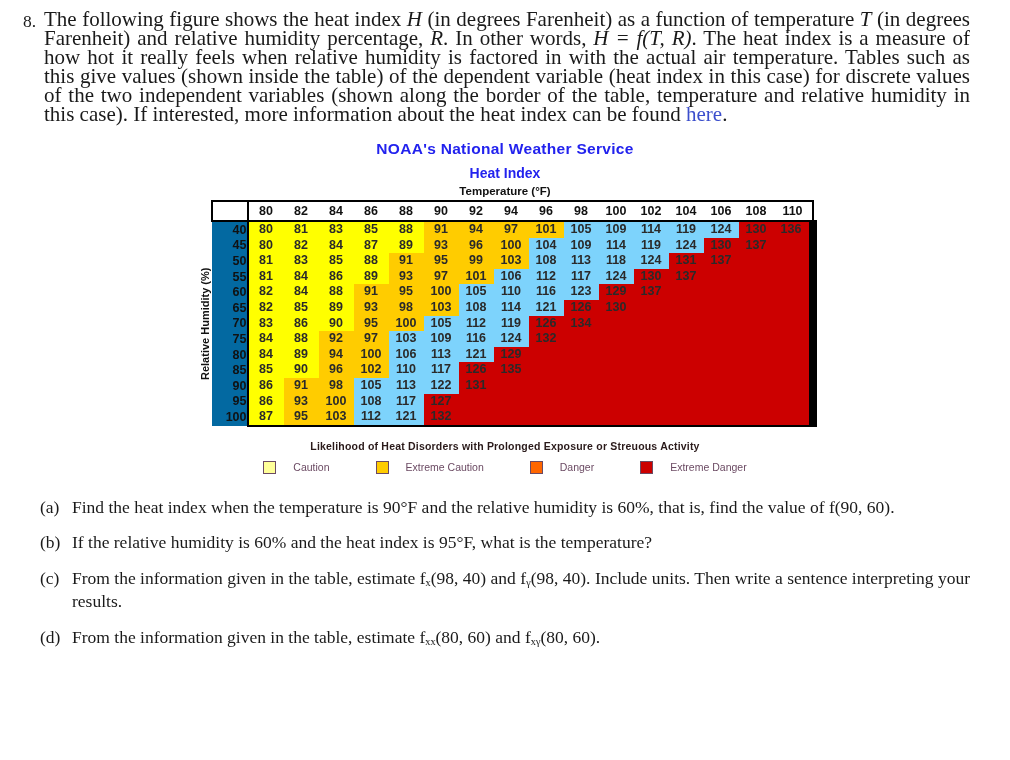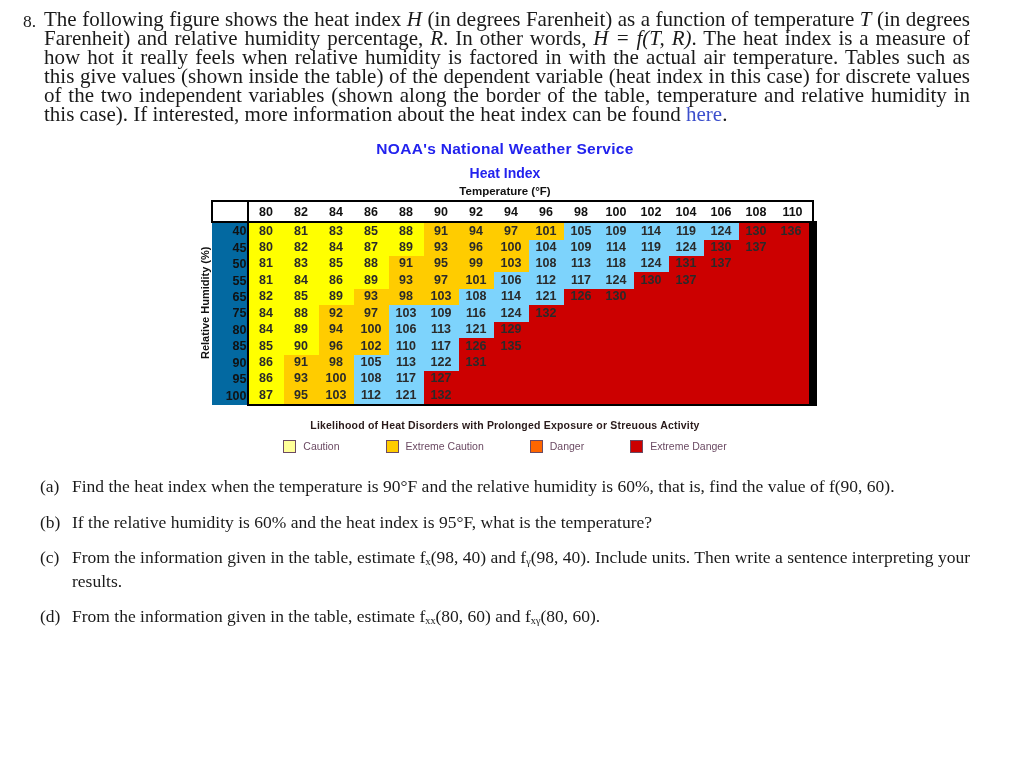--- a/index.html
+++ b/index.html
@@ -93,21 +93,21 @@
   .legend-wrap{margin-top:13px;text-align:center;}
   .legend-caption{
     font-family:"Liberation Sans",sans-serif;font-weight:bold;
     font-size:10.5px;color:#2a1a1a;letter-spacing:.2px;
   }
   .legend-items{
     margin-top:9px;display:flex;justify-content:center;
     gap:0px;font-family:"Liberation Sans",sans-serif;
   }
   .legend-item{
-    display:flex;gap:7px;
+    display:flex;gap:17px;
     font-size:10.5px;color:#6b4a63;font-weight:normal;
   }
   .legend-item + .legend-item{margin-left:46px;}
   .swatch{
     width:11px;height:11px;border:1px solid #6b4a63;display:inline-block;
   }
 
   
   .parts{margin-top:22px;padding:0 40px 0 40px;}
   .part{display:flex;margin-bottom:12px;}
@@ -225,32 +225,70 @@
             <td class="cell c-danger">112</td>
             <td class="cell c-danger">117</td>
             <td class="cell c-danger">124</td>
             <td class="cell c-extreme-danger">130</td>
             <td class="cell c-extreme-danger">137</td>
             <td class="cell c-extreme-danger"></td>
             <td class="cell c-extreme-danger"></td>
             <td class="cell c-extreme-danger last"></td>
           </tr>
           <tr class="bodyrow">
+            <th class="rowhum">60</th>
+            <td class="cell c-caution first">82</td>
+            <td class="cell c-caution">84</td>
+            <td class="cell c-caution">88</td>
+            <td class="cell c-extreme-caution">91</td>
+            <td class="cell c-extreme-caution">95</td>
+            <td class="cell c-extreme-caution">100</td>
+            <td class="cell c-danger">105</td>
+            <td class="cell c-danger">110</td>
+            <td class="cell c-danger">116</td>
+            <td class="cell c-danger">123</td>
+            <td class="cell c-extreme-danger">129</td>
+            <td class="cell c-extreme-danger">137</td>
+            <td class="cell c-extreme-danger"></td>
+            <td class="cell c-extreme-danger"></td>
+            <td class="cell c-extreme-danger"></td>
+            <td class="cell c-extreme-danger last"></td>
+          </tr>
+          <tr class="bodyrow">
             <th class="rowhum">65</th>
             <td class="cell c-caution first">82</td>
             <td class="cell c-caution">85</td>
             <td class="cell c-caution">89</td>
             <td class="cell c-extreme-caution">93</td>
             <td class="cell c-extreme-caution">98</td>
             <td class="cell c-extreme-caution">103</td>
             <td class="cell c-danger">108</td>
             <td class="cell c-danger">114</td>
             <td class="cell c-danger">121</td>
             <td class="cell c-extreme-danger">126</td>
             <td class="cell c-extreme-danger">130</td>
+            <td class="cell c-extreme-danger"></td>
+            <td class="cell c-extreme-danger"></td>
+            <td class="cell c-extreme-danger"></td>
+            <td class="cell c-extreme-danger"></td>
+            <td class="cell c-extreme-danger last"></td>
+          </tr>
+          <tr class="bodyrow">
+            <th class="rowhum">70</th>
+            <td class="cell c-caution first">83</td>
+            <td class="cell c-caution">86</td>
+            <td class="cell c-caution">90</td>
+            <td class="cell c-extreme-caution">95</td>
+            <td class="cell c-extreme-caution">100</td>
+            <td class="cell c-danger">105</td>
+            <td class="cell c-danger">112</td>
+            <td class="cell c-danger">119</td>
+            <td class="cell c-extreme-danger">126</td>
+            <td class="cell c-extreme-danger">134</td>
+            <td class="cell c-extreme-danger"></td>
             <td class="cell c-extreme-danger"></td>
             <td class="cell c-extreme-danger"></td>
             <td class="cell c-extreme-danger"></td>
             <td class="cell c-extreme-danger"></td>
             <td class="cell c-extreme-danger last"></td>
           </tr>
           <tr class="bodyrow">
             <th class="rowhum">75</th>
             <td class="cell c-caution first">84</td>
             <td class="cell c-caution">88</td>

